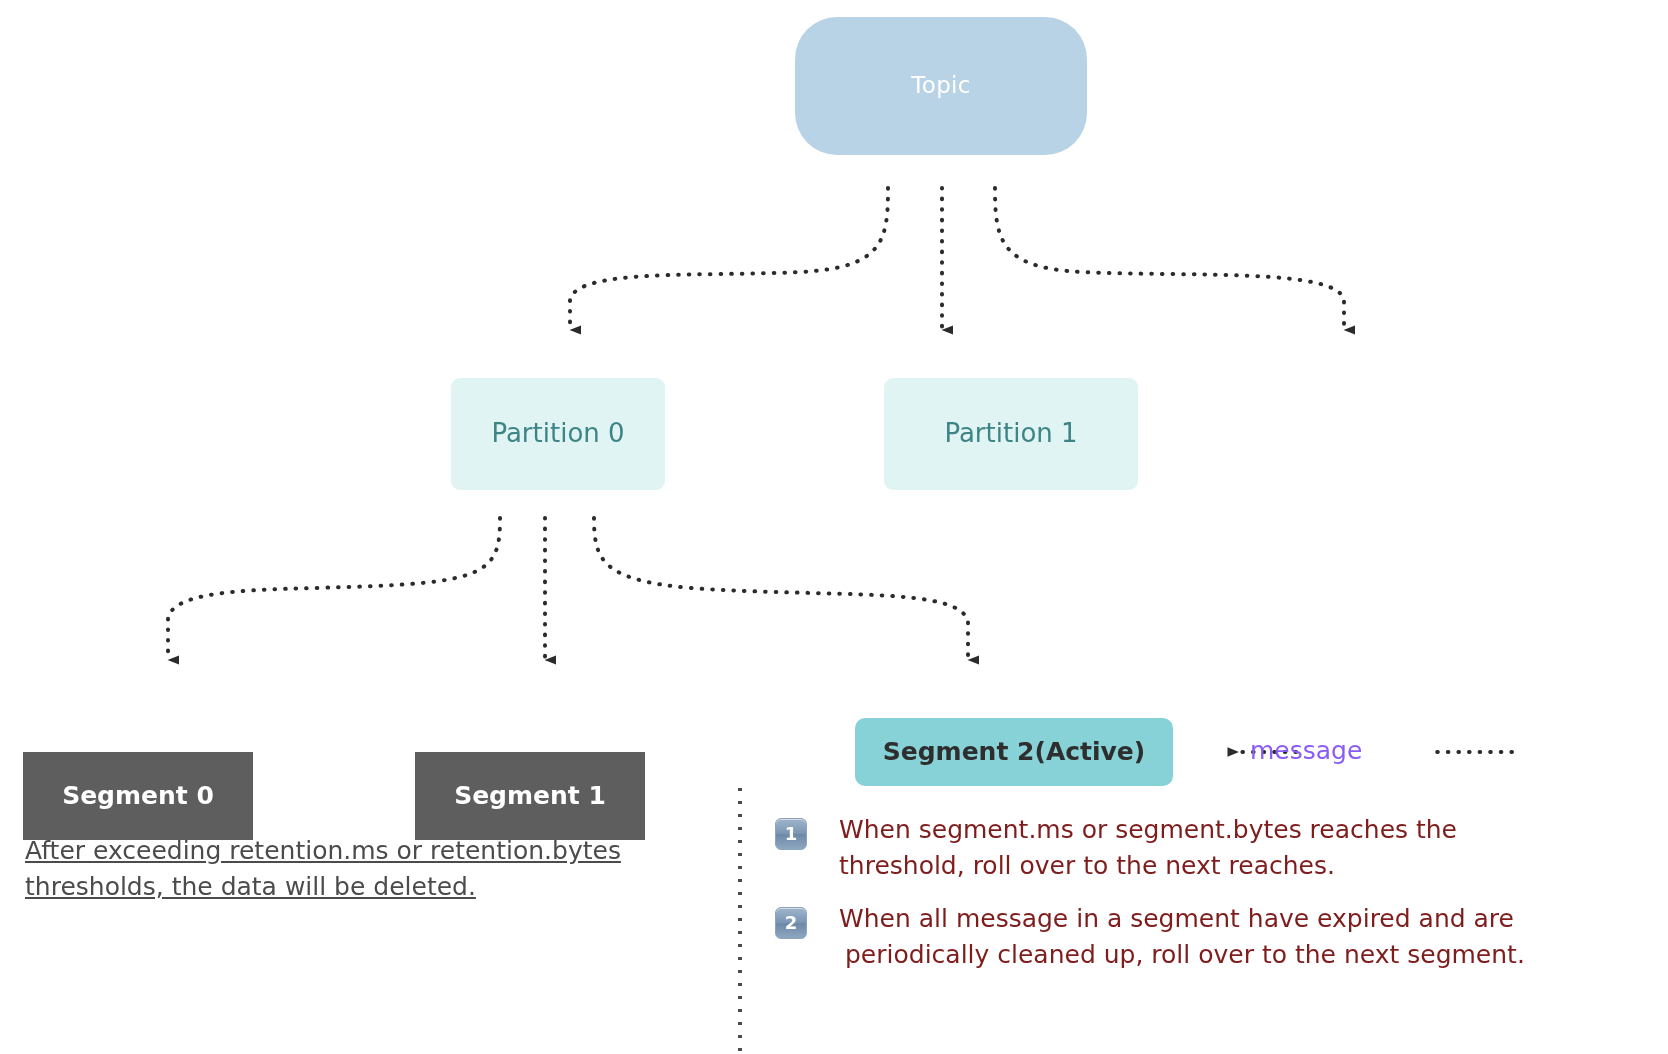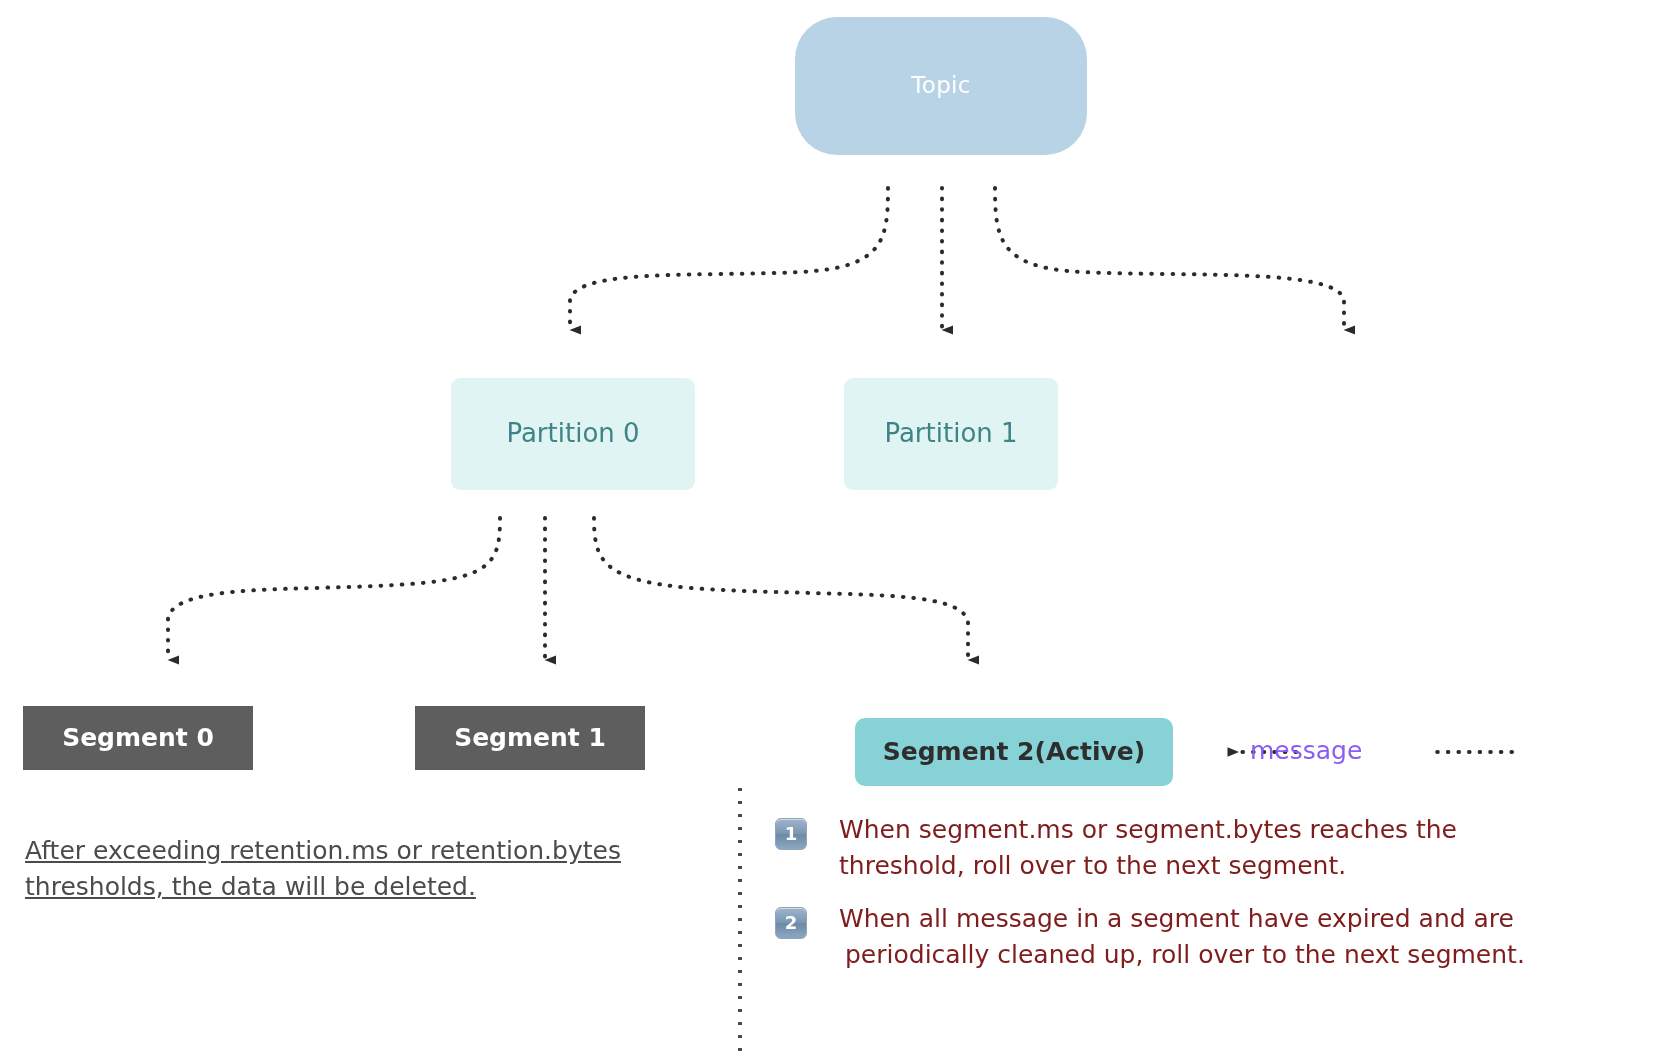--- a/index.html
+++ b/index.html
@@ -53,27 +53,27 @@
 
   .partition-box {
     top: 378px;
     height: 112px;
     background: #e1f4f4;
     border-radius: 9px;
     color: #3d8487;
     font-size: 26px;
     font-weight: 400;
   }
-  .partition-0 { left: 451px; width: 244px; }
-  .partition-1 { left: 844px; width: 214px; }
+  .partition-0 { left: 451px; width: 214px; }
+  .partition-1 { left: 884px; width: 254px; }
   .partition-2 { left: 1243px; width: 214px; }
 
   .segment-box {
-    top: 706px;
-    height: 64px;
+    top: 752px;
+    height: 88px;
     background: #5e5e5e;
     border-radius: 0px;
     color: #ffffff;
     font-size: 25px;
     font-weight: 700;
   }
   .segment-0 { left: 23px; width: 230px; }
   .segment-1 { left: 415px; width: 230px; }
   .segment-active {
     left: 855px;
@@ -212,21 +212,21 @@
     <div>After exceeding retention.ms or retention.bytes</div>
     <div>thresholds, the data will be deleted.</div>
   </div>
 
   <div class="notes">
 
     <div class="note-row">
       <div class="note-badge">1</div>
       <div class="note-text">
         <div>When segment.ms or segment.bytes reaches the</div>
-        <div>threshold, roll over to the next segment.</div>
+        <div>threshold, roll over to the next reaches.</div>
       </div>
     </div>
 
     <div class="note-row">
       <div class="note-badge">2</div>
       <div class="note-text">
         <div>When all message in a segment have expired and are</div>
         <div class="indent">periodically cleaned up, roll over to the next segment.</div>
       </div>
     </div>

